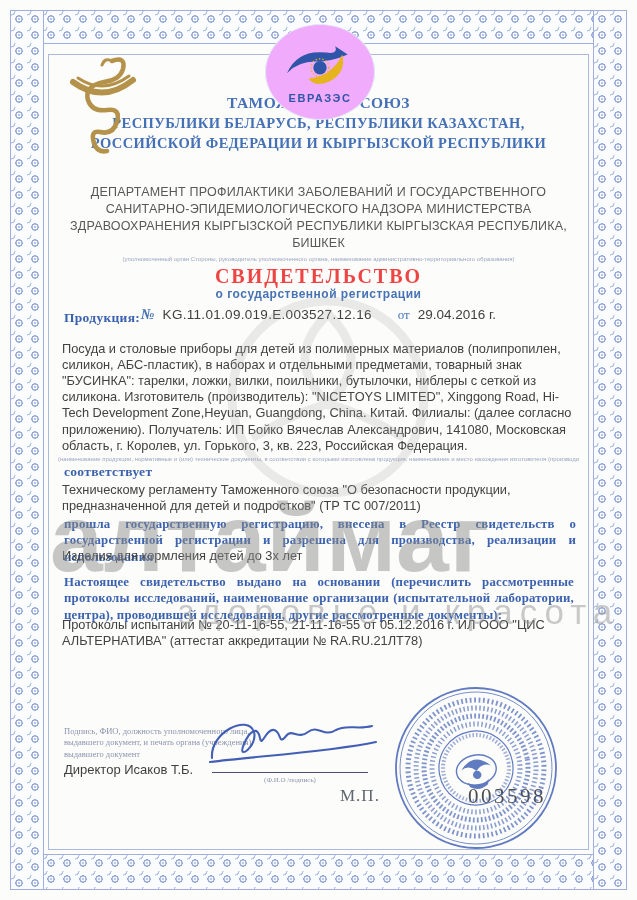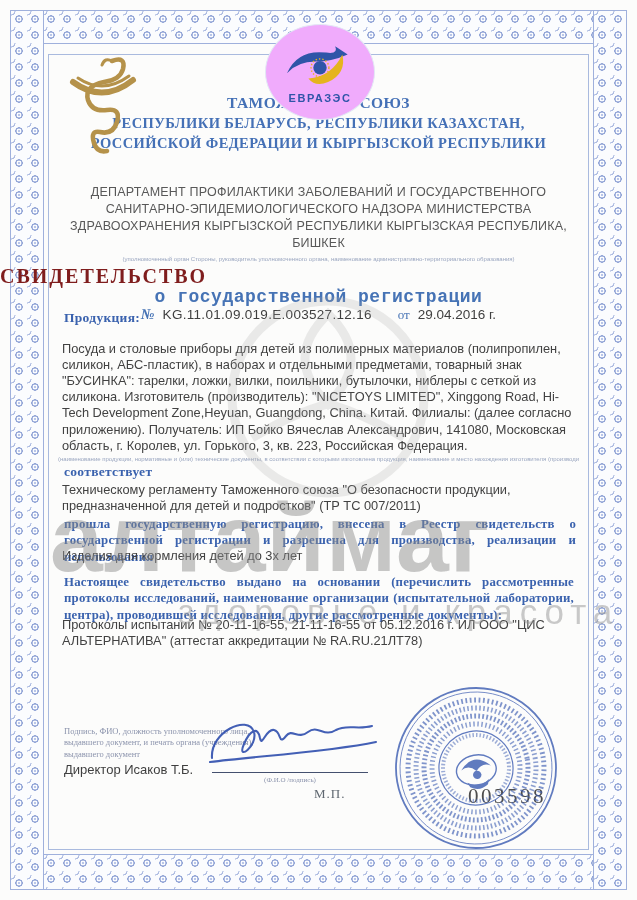--- a/index.html
+++ b/index.html
@@ -58,28 +58,28 @@
     font-size:12.5px;line-height:1.35;letter-spacing:.2px;
   }
   .tiny-caption{
     position:absolute;left:70px;right:70px;
     text-align:center;color:#9aa6c0;font-size:6px;
     white-space:nowrap;overflow:hidden;
   }
   .cap1{top:256px;}
   .cap2{top:456px;left:58px;right:58px;}
   .cert-title{
-    position:absolute;left:0;right:0;top:265px;text-align:left;
-    font-family:"Liberation Serif",serif;font-weight:700;
-    font-size:20px;color:#7f1d1d;letter-spacing:2px;
+    position:absolute;left:0;right:0;top:265px;text-align:center;
+    font-family:"Liberation Serif",serif;font-weight:700;
+    font-size:20px;color:#ef4444;letter-spacing:2px;
   }
   .cert-subtitle{
     position:absolute;left:0;right:0;top:287px;text-align:center;
-    font-family:Liberation Mono, monospace;font-weight:700;
-    font-size:18px;color:#4673b5;letter-spacing:.5px;
+    font-family:Liberation Sans, sans-serif;font-weight:700;
+    font-size:12px;color:#4673b5;letter-spacing:.5px;
   }
   .num-row{
     position:absolute;left:0;right:0;top:306px;
     display:flex;justify-content:center;align-items:baseline;gap:8px;
   }
   .num-sign{font-family:"Liberation Serif",serif;font-weight:700;font-style:italic;font-size:15px;color:#4673b5;}
   .num-val{font-size:13.5px;color:#3f3f3f;letter-spacing:.3px;text-align:right;}
   .date-prefix{font-family:"Liberation Serif",serif;font-size:13px;color:#4673b5;margin-left:18px;}
   .date-val{font-size:13.5px;color:#3f3f3f;}
   
@@ -97,22 +97,22 @@
     font-family:"Liberation Serif",serif;font-size:8.5px;color:#8b93ac;
     line-height:1.35;white-space:pre-line;
   }
   .signer{font-size:13px;color:#3f3f3f;}
   .sig-line{position:absolute;left:212px;top:772px;width:156px;border-top:1.2px solid #44506e;}
   .sig-line-caption{
     position:absolute;left:212px;top:776px;width:156px;text-align:center;
     font-family:"Liberation Serif",serif;font-size:7px;color:#8b93ac;
   }
   .mp{
-    position:absolute;left:314px;top:786px;
-    font-family:"Liberation Serif",serif;font-size:13px;color:#5f6770;letter-spacing:1px;
+    position:absolute;left:340px;top:786px;
+    font-family:"Liberation Serif",serif;font-size:17px;color:#5f6770;letter-spacing:1px;
   }
   .form-number{
     position:absolute;left:468px;top:784px;
     font-family:"Liberation Serif",serif;font-size:21px;color:#4d4d4d;letter-spacing:2.5px;
   }
   .stamp{position:absolute;left:386px;top:682px;z-index:6;}
   .signature-svg{position:absolute;left:208px;top:698px;z-index:5;}
   
   .wm-large{
     position:absolute;left:50px;top:484px;width:540px;

